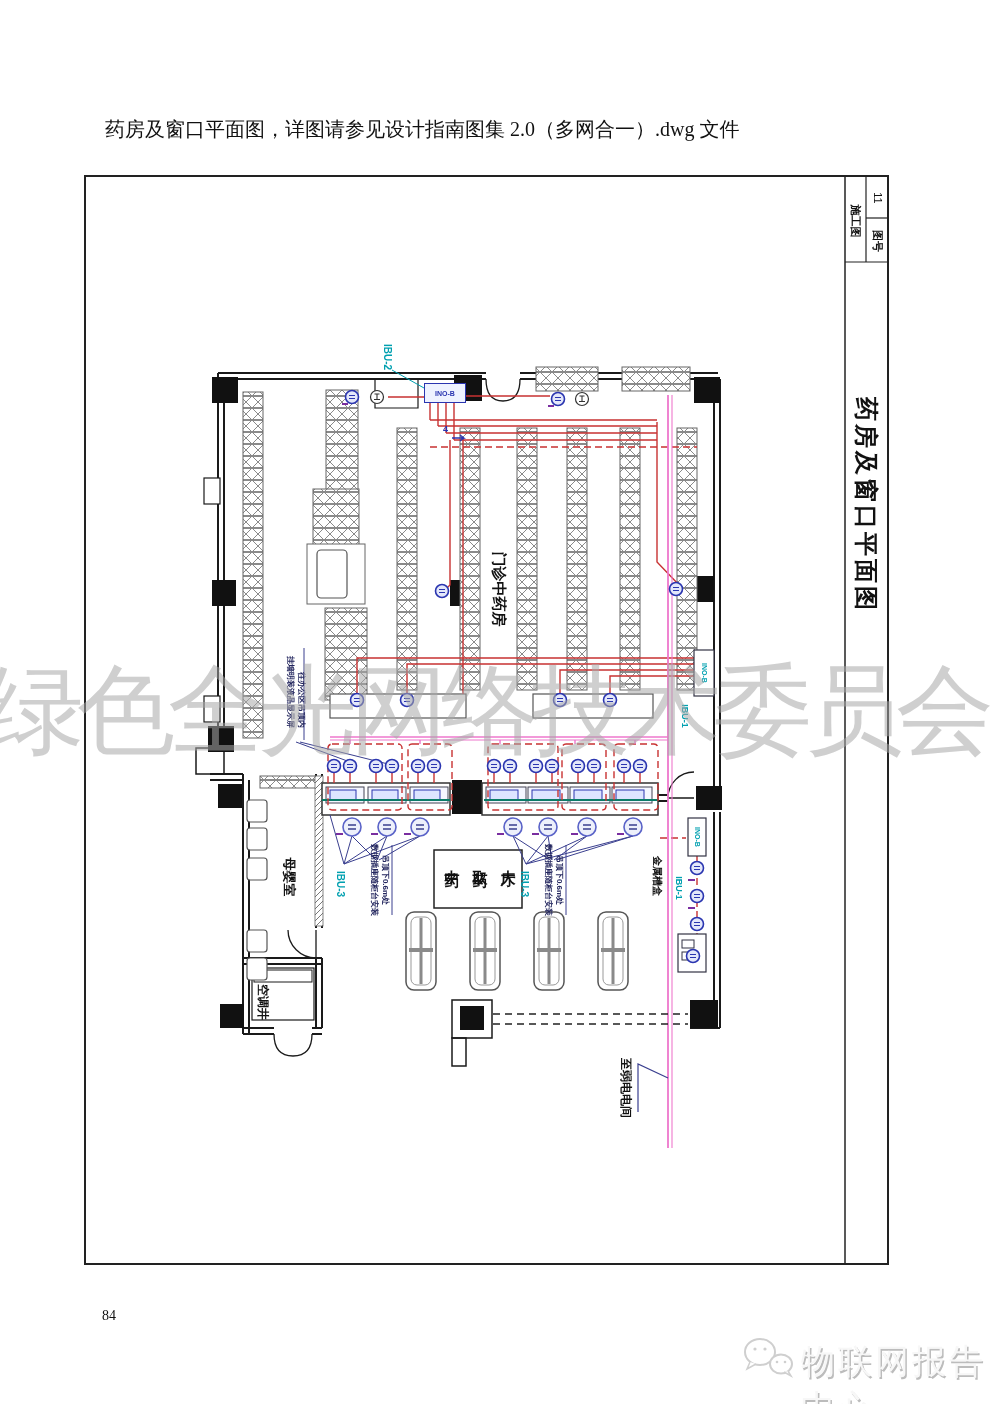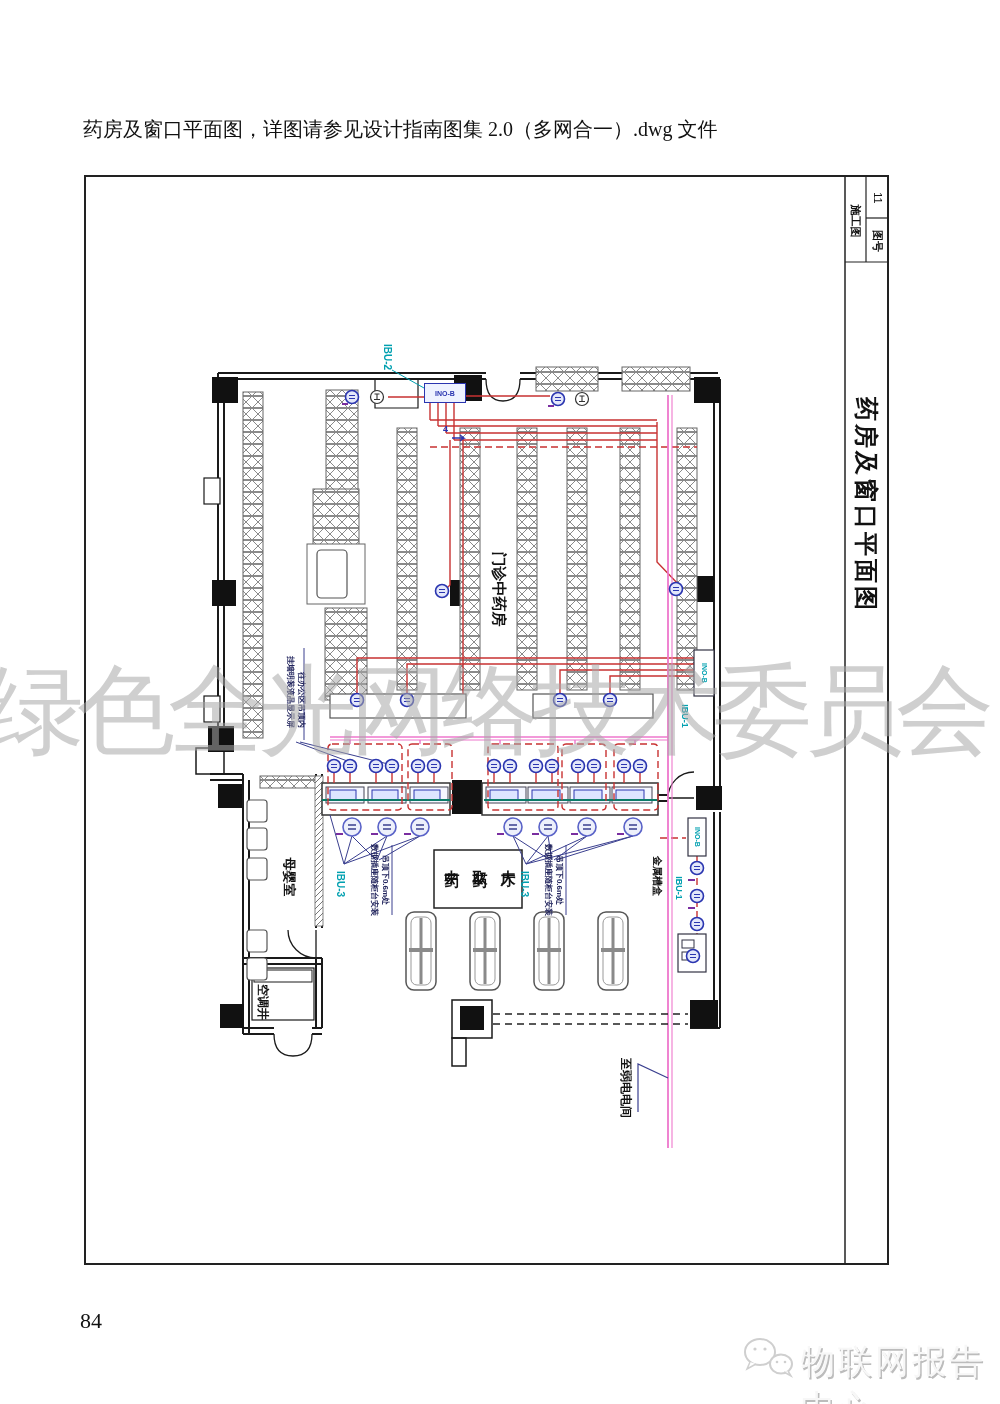--- a/index.html
+++ b/index.html
@@ -1,18 +1,18 @@
 <!DOCTYPE html>
 <html><head>
 <meta charset="utf-8">
 <style>
   html,body{margin:0;padding:0;background:#fff;}
   #page{position:relative;width:1000px;height:1404px;background:#ffffff;overflow:hidden;
         font-family:"Liberation Sans",sans-serif;color:#111;}
-  .serif{font-family:"Liberation Serif","DejaVu Serif",serif;}
+  .serif{font-family:"Liberation Serif","DejaVu Serif",serif;margin-left:22px;}
   
   .vt{position:absolute;white-space:nowrap;transform:translate(-50%,-50%) rotate(90deg);
       transform-origin:center;line-height:1;}
   .cyan{color:#00a0b0;}
   .navy{color:#23265e;}
   .blue{color:#2a35b0;}
   .hallcol{position:absolute;writing-mode:vertical-rl;text-orientation:upright;
            font-weight:700;font-size:15px;letter-spacing:3px;color:#111;}
   .inobox{position:absolute;border:1.2px solid #2a35b0;background:#eef2ff;
           display:flex;align-items:center;justify-content:center;
@@ -318,21 +318,21 @@
   <div class="vt" style="left:263px;top:1002px;font-size:12px;font-weight:700;">空调井</div>
   <div class="vt" style="left:626px;top:1088px;font-size:12px;font-weight:700;">至弱电电间</div>
 
   <div class="vt" style="left:855px;top:221px;font-size:11px;font-weight:700;">施工图</div>
   <div class="vt" style="left:877px;top:198px;font-size:11px;">11</div>
   <div class="vt" style="left:877px;top:241px;font-size:11px;font-weight:700;">图号</div>
   <div class="vt" style="left:866px;top:505px;font-size:24px;font-weight:700;letter-spacing:3px;">药房及窗口平面图</div>
 
   <div id="watermark">绿色全光网络技术委员会</div>
 
-  <div class="txt serif" style="left:80px;top:1308px;font-size:22px;">84</div>
+  <div class="txt serif" style="left:80px;top:1308px;font-size:14px;">84</div>
 
   <svg width="56" height="44" style="left:742px;top:1336px;">
     <g fill="#ffffff" stroke="#cfcfcf" stroke-width="2">
       <ellipse cx="18" cy="16" rx="15" ry="13"></ellipse>
       <path d="M8,26 L5,33 L14,28" stroke-width="1.5"></path>
       <ellipse cx="39" cy="28" rx="11" ry="9.5"></ellipse>
       <path d="M46,35 L49,40 L42,36" stroke-width="1.5"></path>
     </g>
     <g fill="#cfcfcf">
       <circle cx="13" cy="13" r="1.6"></circle>

